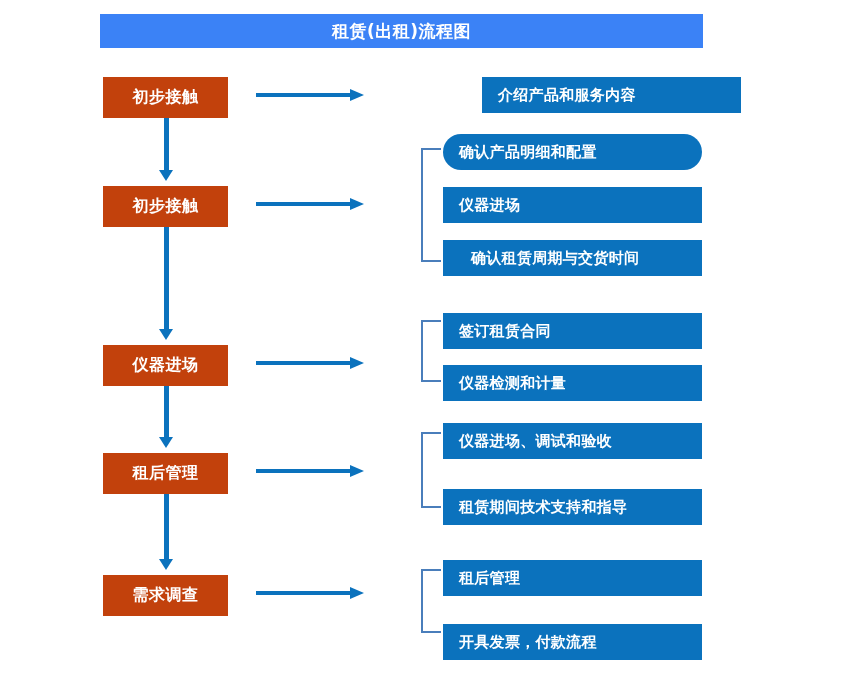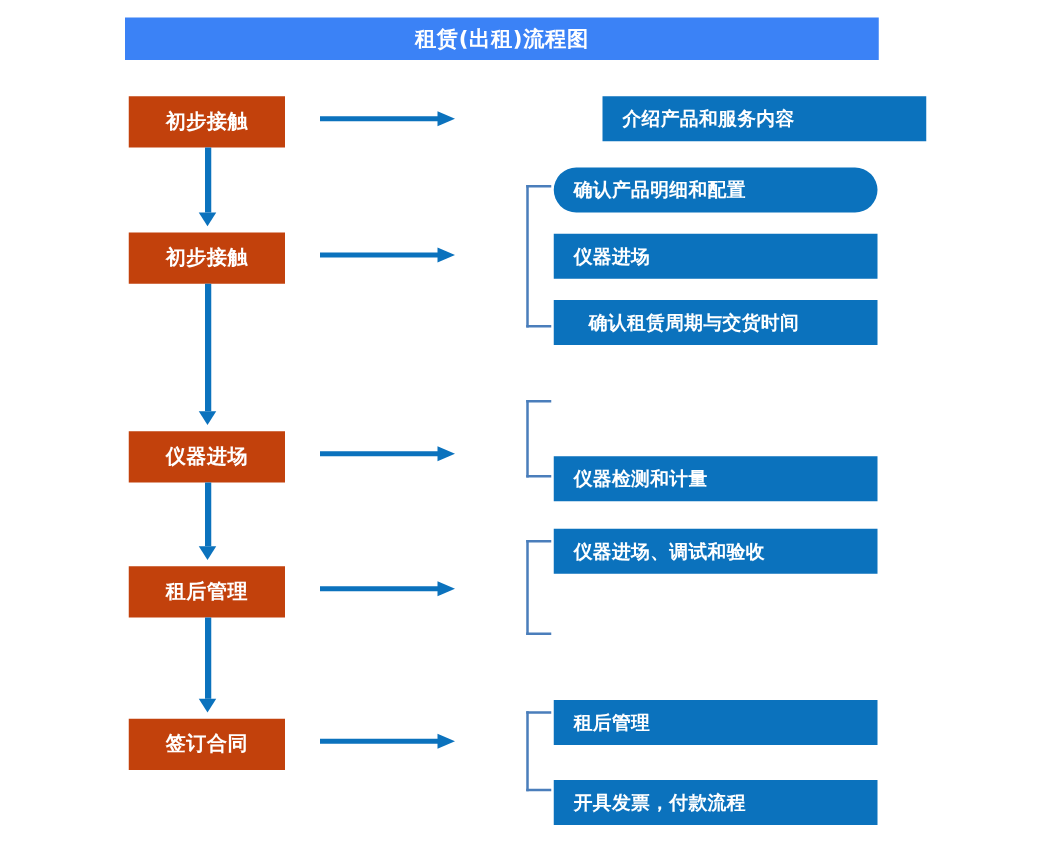--- a/index.html
+++ b/index.html
@@ -133,21 +133,21 @@
 <body>
 
 <div id="canvas">
 
   <div class="title-bar">租赁(出租)流程图</div>
 
   <div class="stage-box" style="top:77px;">初步接触</div>
   <div class="stage-box" style="top:186px;">初步接触</div>
   <div class="stage-box" style="top:345px;">仪器进场</div>
   <div class="stage-box" style="top:453px;">租后管理</div>
-  <div class="stage-box" style="top:575px;">签订合同</div>
+  <div class="stage-box" style="top:575px;">需求调查</div>
 
   <div class="v-arrow" style="top:118px; height:63px;">
     <div class="shaft" style="height:52px;"></div>
     <div class="head" style="top:52px;"></div>
   </div>
   <div class="v-arrow" style="top:227px; height:113px;">
     <div class="shaft" style="height:102px;"></div>
     <div class="head" style="top:102px;"></div>
   </div>
   <div class="v-arrow" style="top:386px; height:62px;">
@@ -182,18 +182,20 @@
 
   <div class="bracket" style="top:148px; height:114px;"></div>
   <div class="bracket" style="top:320px; height:62px;"></div>
   <div class="bracket" style="top:432px; height:76px;"></div>
   <div class="bracket" style="top:569px; height:64px;"></div>
 
   <div class="detail-box" style="top:77px;margin-left:39px;">介绍产品和服务内容</div>
   <div class="detail-box" style="top:134px;border-radius:18px;">确认产品明细和配置</div>
   <div class="detail-box" style="top:187px;">仪器进场</div>
   <div class="detail-box" style="top:240px;padding-left:28px;">确认租赁周期与交货时间</div>
+  <div class="detail-box" style="top:313px;">签订租赁合同</div>
   <div class="detail-box" style="top:423px;">仪器进场、调试和验收</div>
   <div class="detail-box" style="top:365px;">仪器检测和计量</div>
+  <div class="detail-box" style="top:489px;">租赁期间技术支持和指导</div>
   <div class="detail-box" style="top:560px;">租后管理</div>
   <div class="detail-box" style="top:624px;">开具发票，付款流程</div>
 
 </div>
 
 </body></html>

